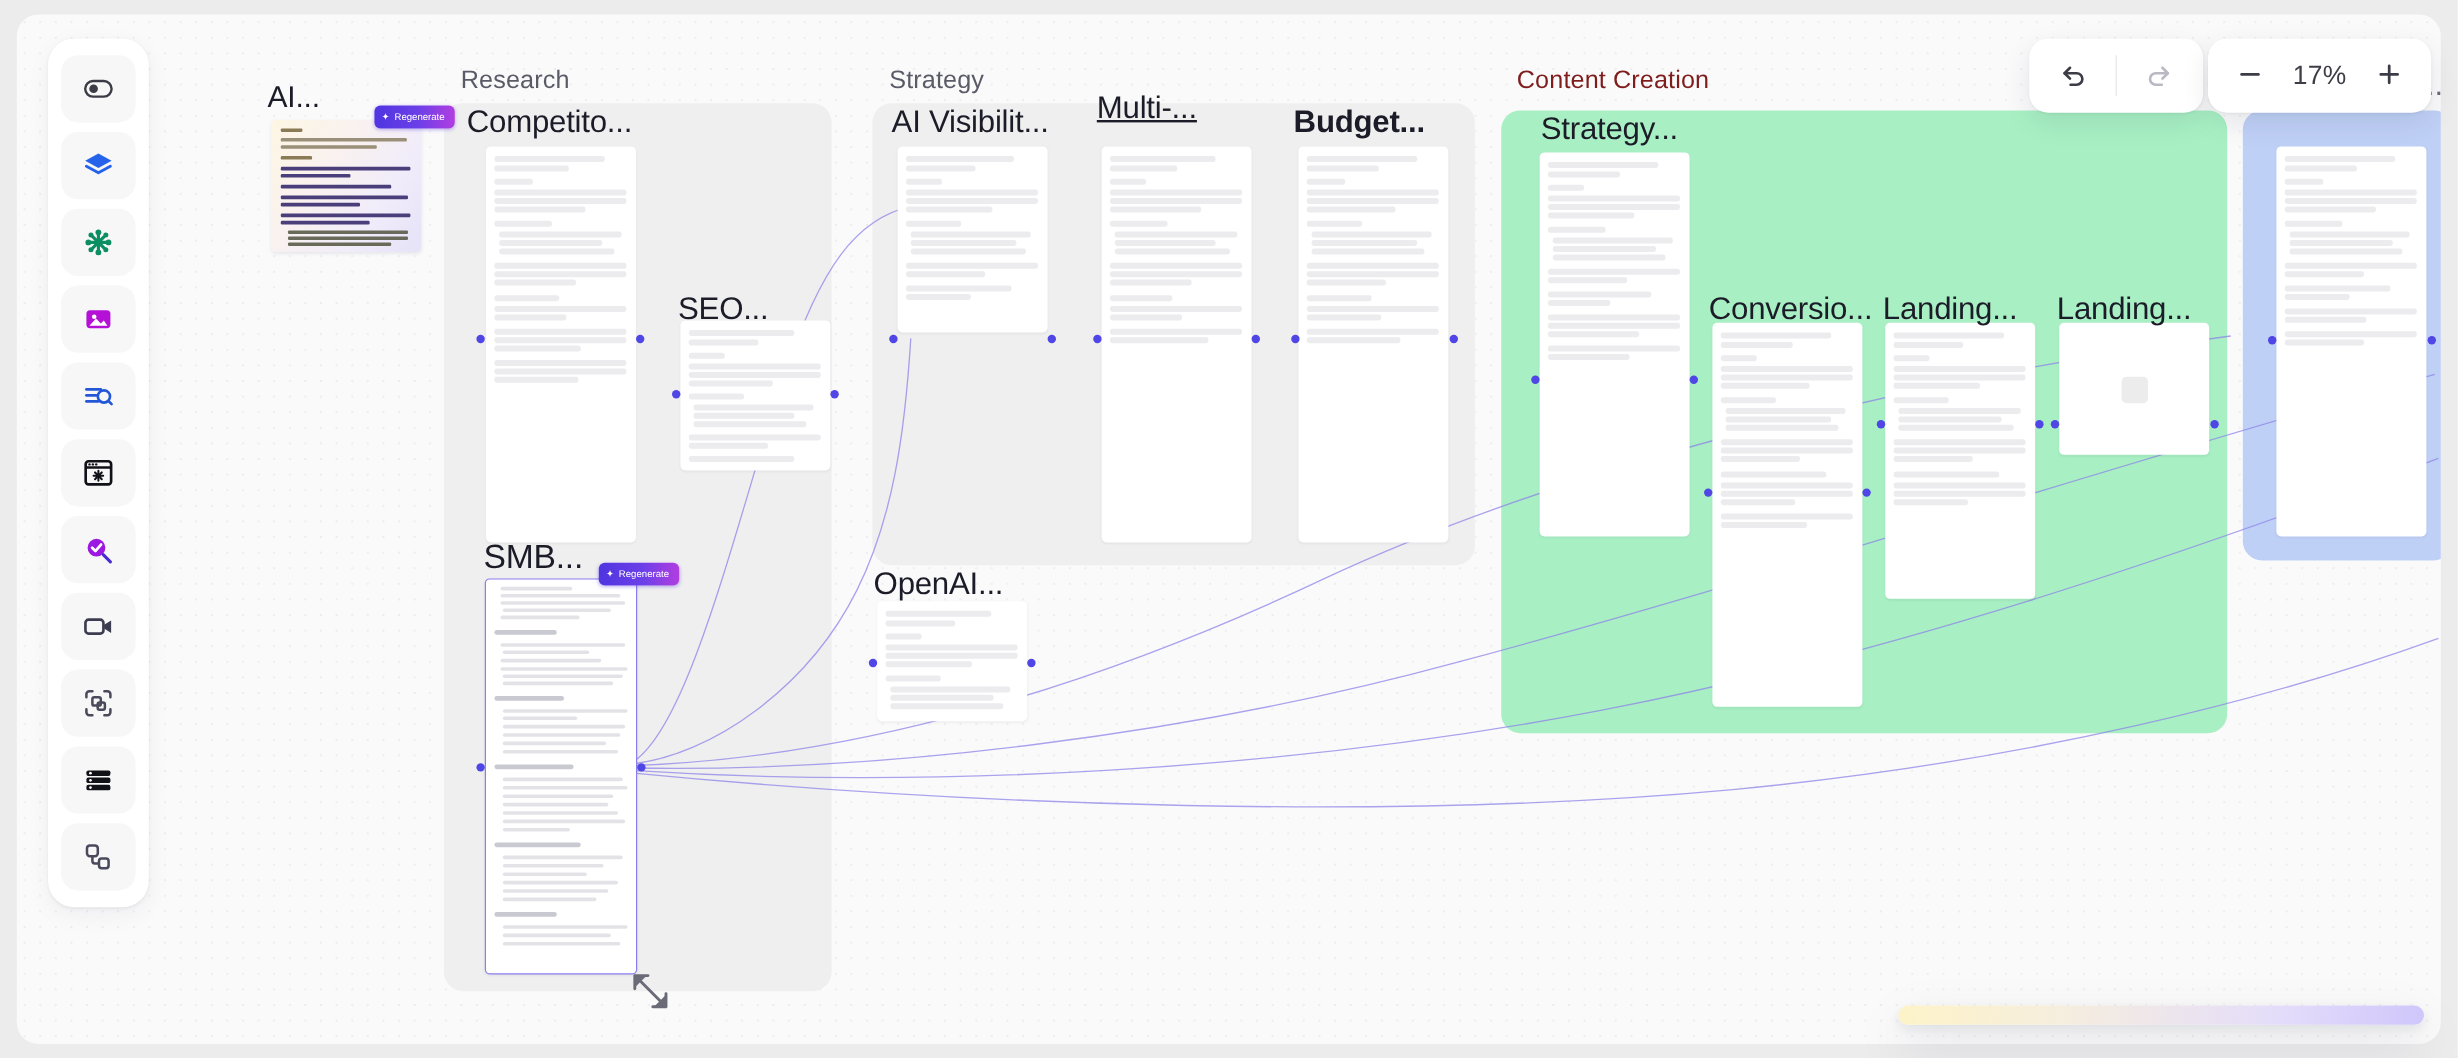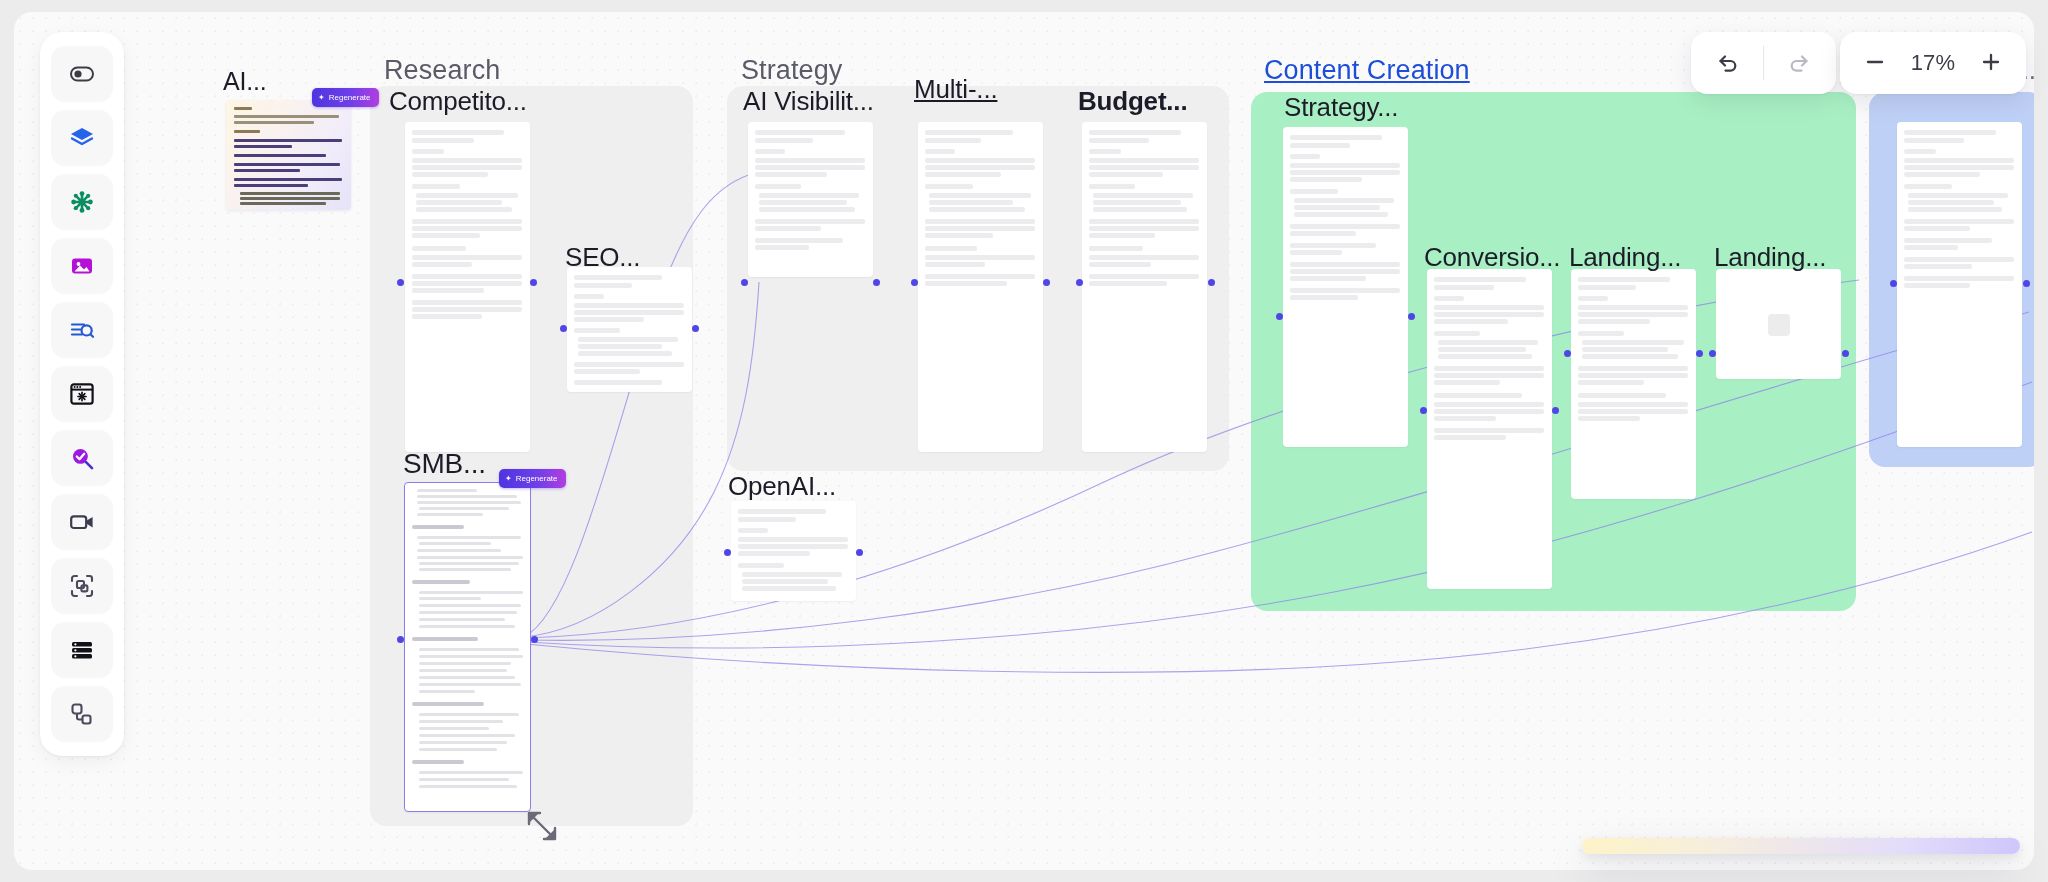--- a/index.html
+++ b/index.html
@@ -71,27 +71,27 @@
   }
   .tb-divider { width: 1px; height: 34px; background: #e6e6ea; margin: 0 6px; }
   .zoom-label {
     font-size: 22px; color: #3e3e48; min-width: 62px; text-align: center;
     letter-spacing: .2px;
   }
 
   
   .col-title {
     position: absolute;
-    font-size: 27px;
+    font-size: 21px;
     letter-spacing: .1px;
     white-space: nowrap;
     z-index: 12;
   }
   .col-title.gray  { color: #5b5b68; }
-  .col-title.green { color: #1d4ed8; text-decoration: underline; }
+  .col-title.green { color: #7f1d1d; }
 
   
   .group {
     position: absolute;
     border-radius: 16px;
     z-index: 4;
   }
   .group.gray  { background: #efeff0; }
   .group.green { background: #a8f0c4; }
   .group.blue  { background: #bfd0f6; }

